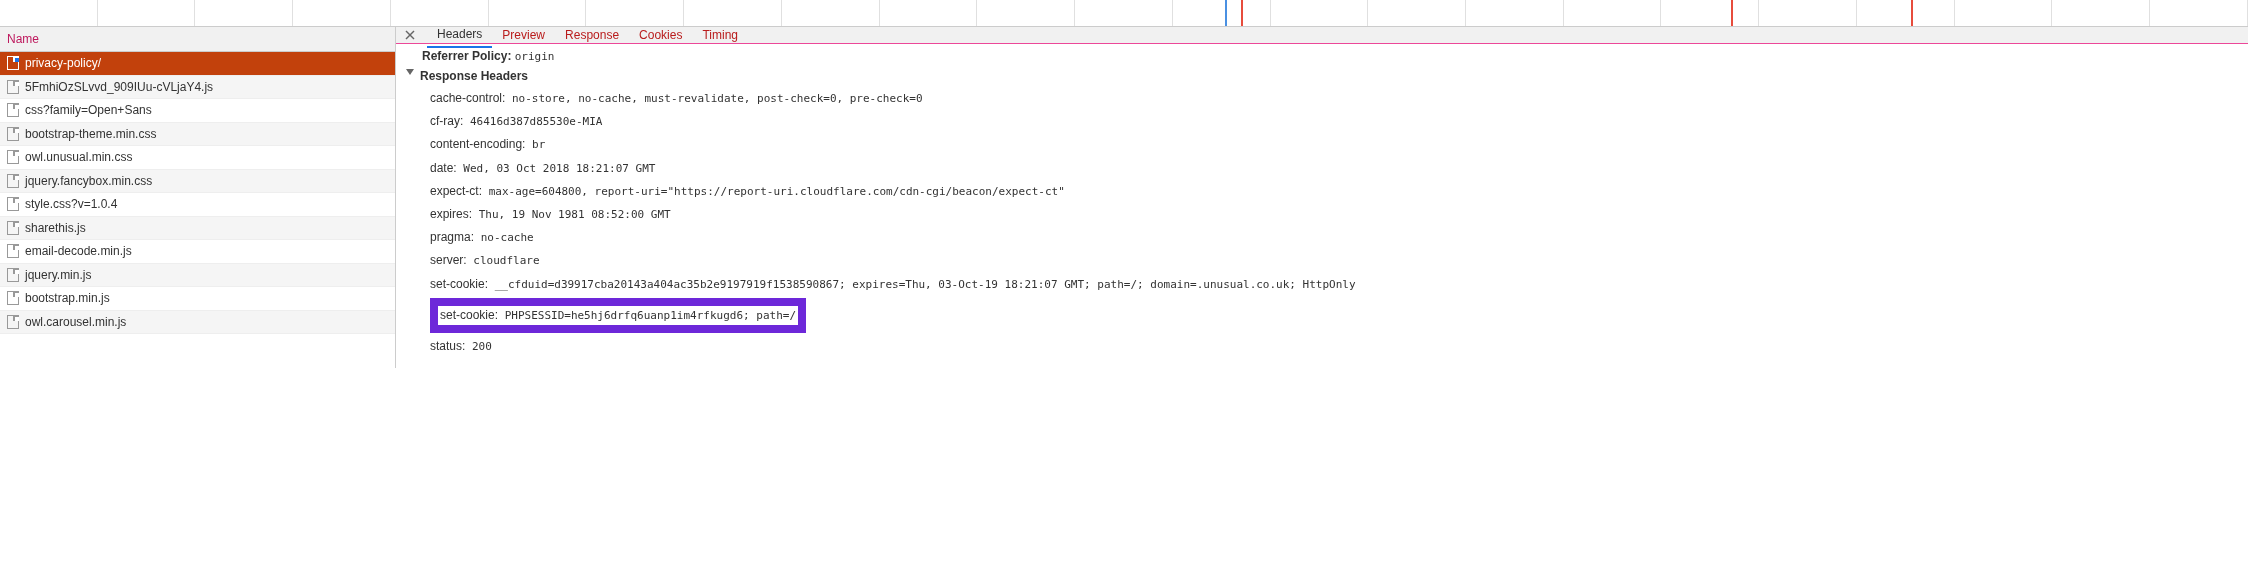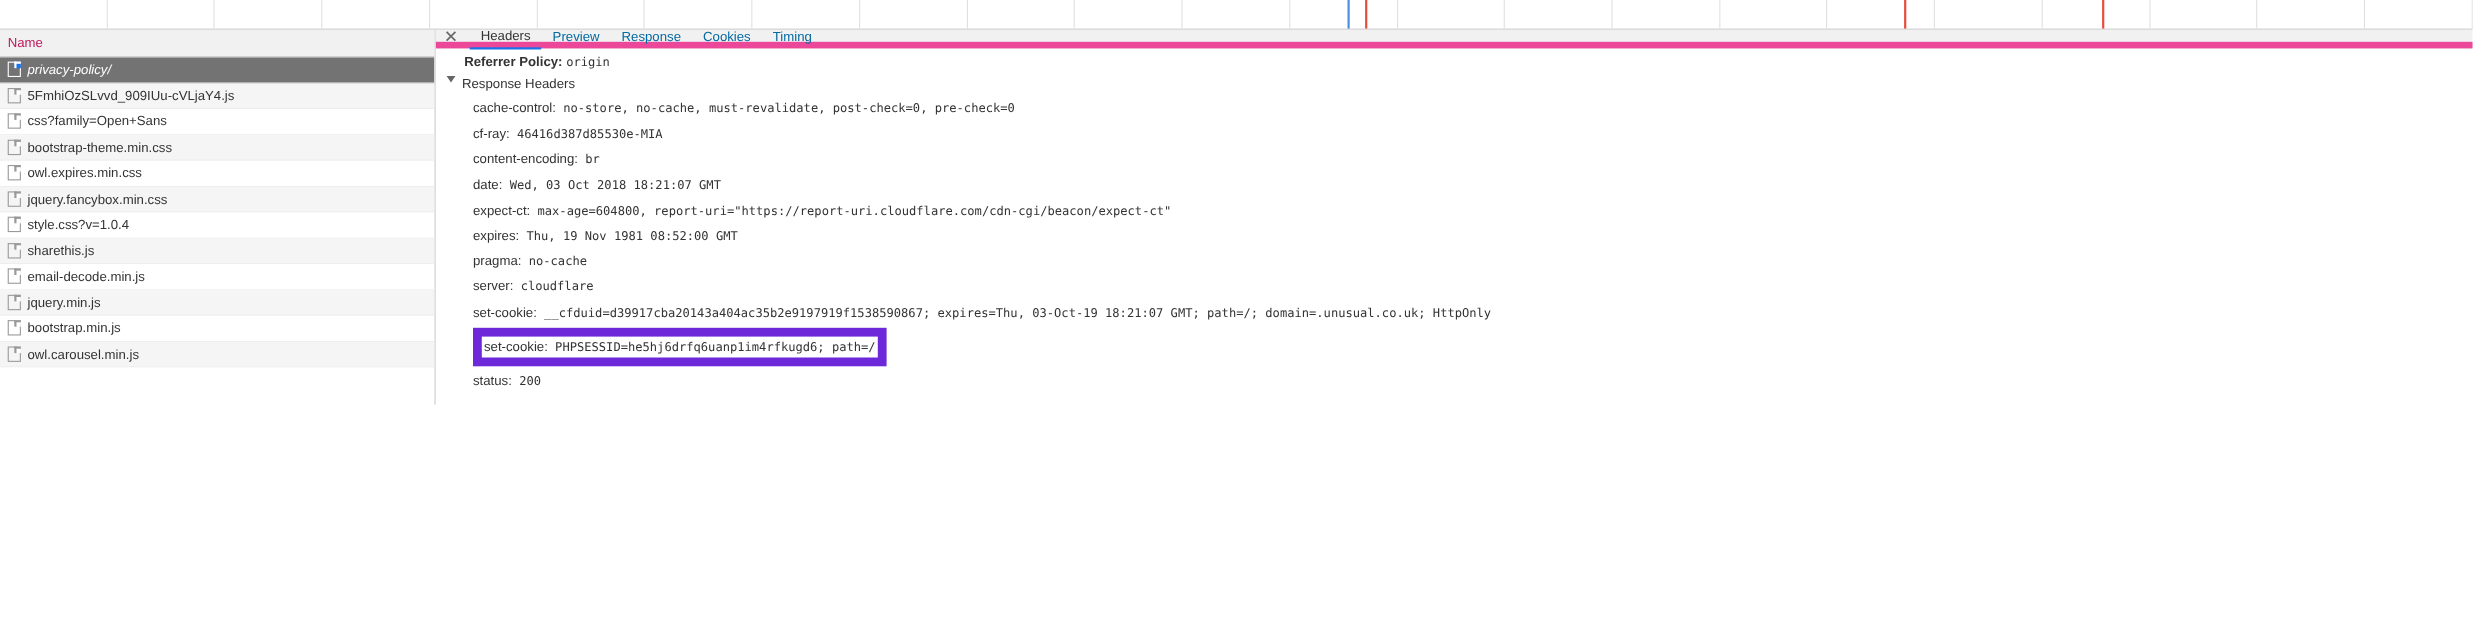--- a/index.html
+++ b/index.html
@@ -10,42 +10,42 @@
 .timeline-marker { position: absolute; top: 0; width: 2px; height: 100%; }
 .marker-blue { background: #4a90e2; }
 .marker-red { background: #e74c3c; }
 
 .main { display: flex; height: calc(100% - 27px); }
 
 .left-panel { width: 396px; border-right: 1px solid #ccc; overflow: hidden; }
 .name-header { background: #f1f1f1; border-bottom: 1px solid #ccc; padding: 4px 7px; height: 25px; display: flex; align-items: center; color: #be185d; }
 .request-list { overflow-y: auto; }
 .request-row { display: flex; align-items: center; padding: 3px 7px; height: 23.5px; border-bottom: 1px solid #eee; cursor: pointer; white-space: nowrap; }
-.request-row.selected { background: #737373; color: #fff; font-style: italic; }
+.request-row.selected { background: #c2410c; color: #fff; }
 .request-row.selected .file-icon { border-color: #fff; }
 .request-row.selected .file-icon::before { border-top-color:#fff; border-left-color:#fff; }
 .request-row:not(.selected):nth-child(even) { background: #f5f5f5; }
 .file-icon { width: 12px; height: 14px; border: 1px solid #999; margin-right: 6px; position: relative; flex-shrink: 0; }
 .file-icon::before { content:""; position:absolute; top:-1px; right:-1px; width:4px; height:4px; border-top:2px solid #999; border-left:2px solid #999; background:#fff; }
 .request-row.selected .file-icon::before { background:#1a73e8; }
 .search-icon { width:12px; height:12px; margin-right:6px; position:relative; flex-shrink:0; }
 .search-icon::before { content:""; position:absolute; width:8px; height:8px; border:1.5px solid #888; border-radius:50%; top:0; left:0; }
 .search-icon::after { content:""; position:absolute; width:5px; height:1.5px; background:#888; bottom:0; right:0; transform:rotate(45deg); }
 
 .right-panel { flex: 1; display: flex; flex-direction: column; overflow: hidden; }
-.tab-bar { display:flex; align-items:center; border-bottom:6px solid #ec4899; background:#f1f1f1; height:17px; padding-left:5px; }
+.tab-bar { display:flex; align-items:center; border-bottom:1px solid #ec4899; background:#f1f1f1; height:17px; padding-left:5px; }
 .close-btn { width:18px; height:18px; display:flex; align-items:center; justify-content:center; cursor:pointer; color:#666; margin-right:8px; }
 .close-btn svg { width:10px; height:10px; }
-.tab { padding:3px 10px; color:#0369a1; cursor:pointer; height:25px; display:flex; align-items:center; }
+.tab { padding:3px 10px; color:#b91c1c; cursor:pointer; height:25px; display:flex; align-items:center; }
 .tab.active { color:#333; border-bottom:2px solid #1a73e8; }
 
 .headers-content { padding: 5px 10px 10px 10px; overflow-y:auto; flex:1; }
 .header-line-trunc { padding-left:16px; }
 .header-line-trunc .hn { font-weight:bold; }
-.section-header { display:flex; align-items:flex-start; font-weight:normal; margin:6px 0 4px 0; cursor:pointer; }
+.section-header { display:flex; align-items:flex-start; font-weight:bold; margin:6px 0 4px 0; cursor:pointer; }
 .section-header .tri { width:0; height:0; border-left:4px solid transparent; border-right:4px solid transparent; border-top:6px solid #666; margin-right:6px; }
 .header-line { padding:2px 0 2px 24px; line-height:1.6; word-break:break-all; }
 .header-name { font-weight:normal; }
 .header-value { font-family: Menlo, Consolas, monospace; font-size:11px; color:#333;margin-top:32px; }
 .highlight-box { border:8px solid #6d28d9; display:inline-block; padding:0 2px; }
 .mono { font-family: Menlo, Consolas, monospace; font-size:11px; }
 </style>
 </head>
 <body>
 
@@ -96,21 +96,21 @@
         <div class="request-row">
           <span class="file-icon"></span>
           <span>css?family=Open+Sans</span>
         </div>
         <div class="request-row">
           <span class="file-icon"></span>
           <span>bootstrap-theme.min.css</span>
         </div>
         <div class="request-row">
           <span class="file-icon"></span>
-          <span>owl.expires.min.css</span>
+          <span>owl.unusual.min.css</span>
         </div>
         <div class="request-row">
           <span class="file-icon"></span>
           <span>jquery.fancybox.min.css</span>
         </div>
         <div class="request-row">
           <span class="file-icon"></span>
           <span>style.css?v=1.0.4</span>
         </div>
         <div class="request-row">

